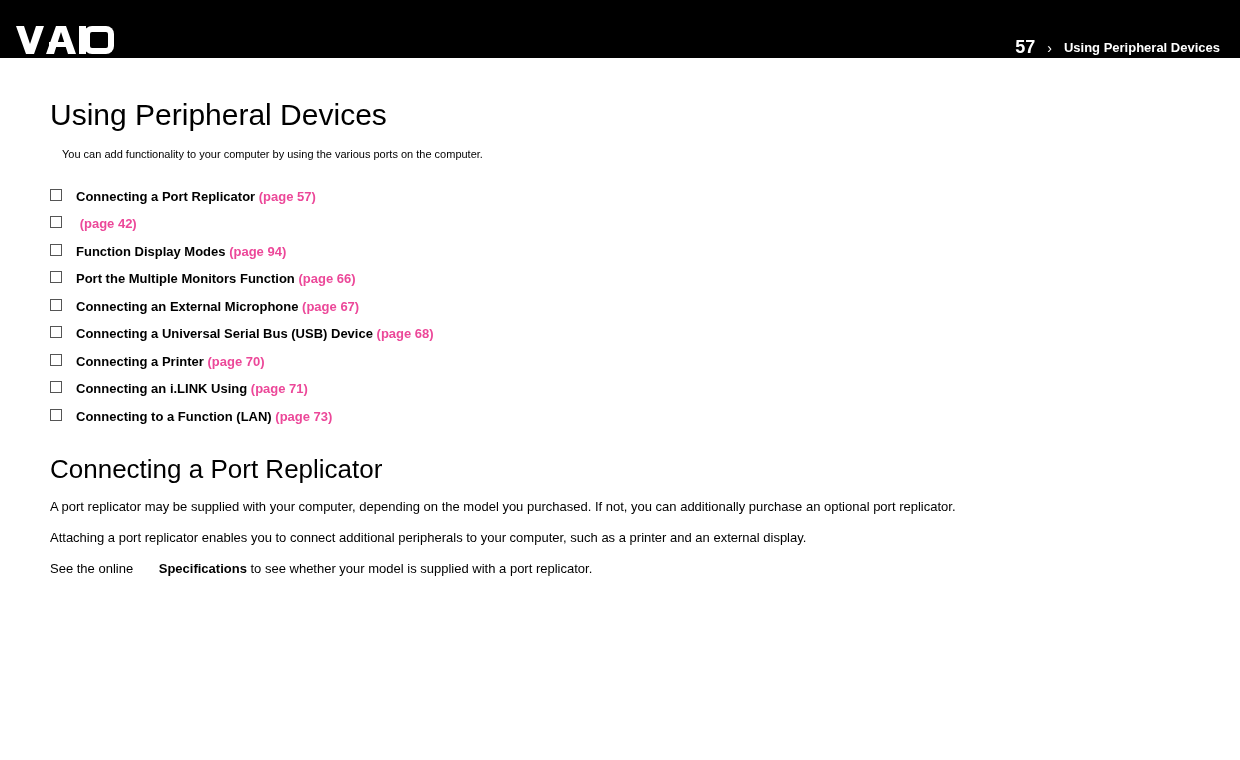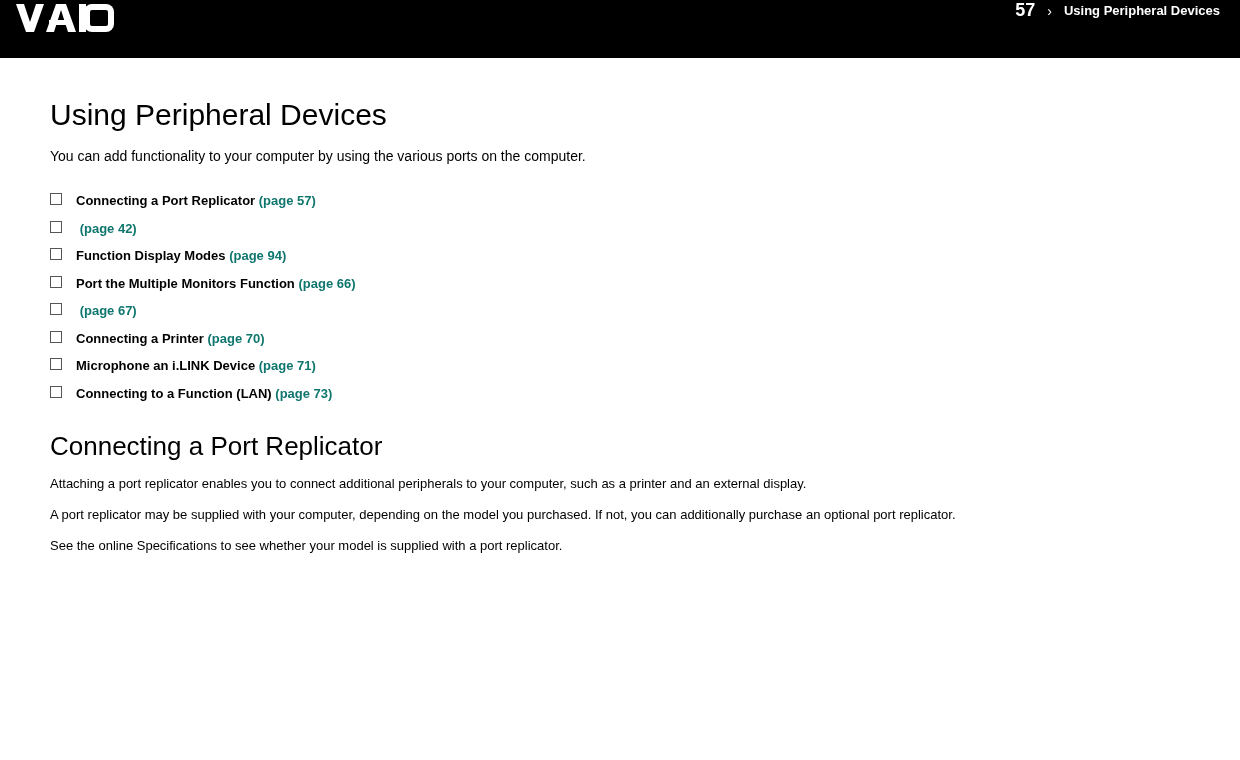--- a/index.html
+++ b/index.html
@@ -16,21 +16,21 @@
       width: 1240px;
       height: 760px;
       overflow: hidden;
     }
 
     
     .header {
       background: #000;
       height: 58px;
       display: flex;
-      align-items: flex-start;
+      align-items: flex-end;
       justify-content: space-between;
       padding: 0 20px 0 16px;
     }
 
     .header-logo {
       display: flex;
       align-items: center;
     }
 
     .vaio-logo {
@@ -72,24 +72,25 @@
 
     .page-title {
       font-size: 30px;
       font-weight: normal;
       color: #000;
       margin-bottom: 14px;
       font-family: Arial, Helvetica, sans-serif;
     }
 
     .intro-text {
-      font-size: 14px;
+      font-size: 11px;
       color: #000;
       margin-bottom: 24px;
       line-height: 1.5;
+      margin-left: 12px;
     }
 
     
     .toc-list {
       list-style: none;
       margin-bottom: 28px;
     }
 
     .toc-list li {
       display: flex;
@@ -105,21 +106,21 @@
       width: 12px;
       height: 12px;
       border: 1.5px solid #555;
       display: inline-block;
       margin-right: 14px;
       flex-shrink: 0;
       margin-top: 2px;
     }
 
     .toc-list li .link-text {
-      color: #0f766e;
+      color: #ec4899;
       font-weight: bold;
       text-decoration: none;
     }
 
     
     .section-title {
       font-size: 26px;
       font-weight: normal;
       color: #000;
       margin-bottom: 12px;
@@ -127,21 +128,22 @@
     }
 
     .section-body {
       font-size: 13px;
       color: #000;
       line-height: 1.6;
       margin-bottom: 10px;
     }
 
     .section-body strong {
-      font-weight: normal;
+      font-weight: bold;
+      margin-left: 22px;
     }
   </style>
 </head>
 <body>
 
 <div class="header">
   <div class="header-logo">
 
     <svg class="vaio-logo" viewBox="0 0 110 36" xmlns="http://www.w3.org/2000/svg">
 
@@ -181,37 +183,41 @@
     <li>
       <span class="checkbox-icon"></span>
       <span>Function Display Modes</span>&nbsp;<a class="link-text">(page 94)</a>
     </li>
     <li>
       <span class="checkbox-icon"></span>
       <span>Port the Multiple Monitors Function</span>&nbsp;<a class="link-text">(page 66)</a>
     </li>
     <li>
       <span class="checkbox-icon"></span>
-      &nbsp;<a class="link-text">(page 67)</a>
+      <span>Connecting an External Microphone</span>&nbsp;<a class="link-text">(page 67)</a>
+    </li>
+    <li>
+      <span class="checkbox-icon"></span>
+      <span>Connecting a Universal Serial Bus (USB) Device</span>&nbsp;<a class="link-text">(page 68)</a>
     </li>
     <li>
       <span class="checkbox-icon"></span>
       <span>Connecting a Printer</span>&nbsp;<a class="link-text">(page 70)</a>
     </li>
     <li>
       <span class="checkbox-icon"></span>
-      <span>Microphone an i.LINK Device</span>&nbsp;<a class="link-text">(page 71)</a>
+      <span>Connecting an i.LINK Using</span>&nbsp;<a class="link-text">(page 71)</a>
     </li>
     <li>
       <span class="checkbox-icon"></span>
       <span>Connecting to a Function (LAN)</span>&nbsp;<a class="link-text">(page 73)</a>
     </li>
   </ul>
 
   <h2 class="section-title">Connecting a Port Replicator</h2>
 
+  <p class="section-body">A port replicator may be supplied with your computer, depending on the model you purchased. If not, you can additionally purchase an optional port replicator.</p>
   <p class="section-body">Attaching a port replicator enables you to connect additional peripherals to your computer, such as a printer and an external display.</p>
-  <p class="section-body">A port replicator may be supplied with your computer, depending on the model you purchased. If not, you can additionally purchase an optional port replicator.</p>
   <p class="section-body">
     See the online <strong>Specifications</strong> to see whether your model is supplied with a port replicator.
   </p>
 
 </div>
 
 </body></html>

